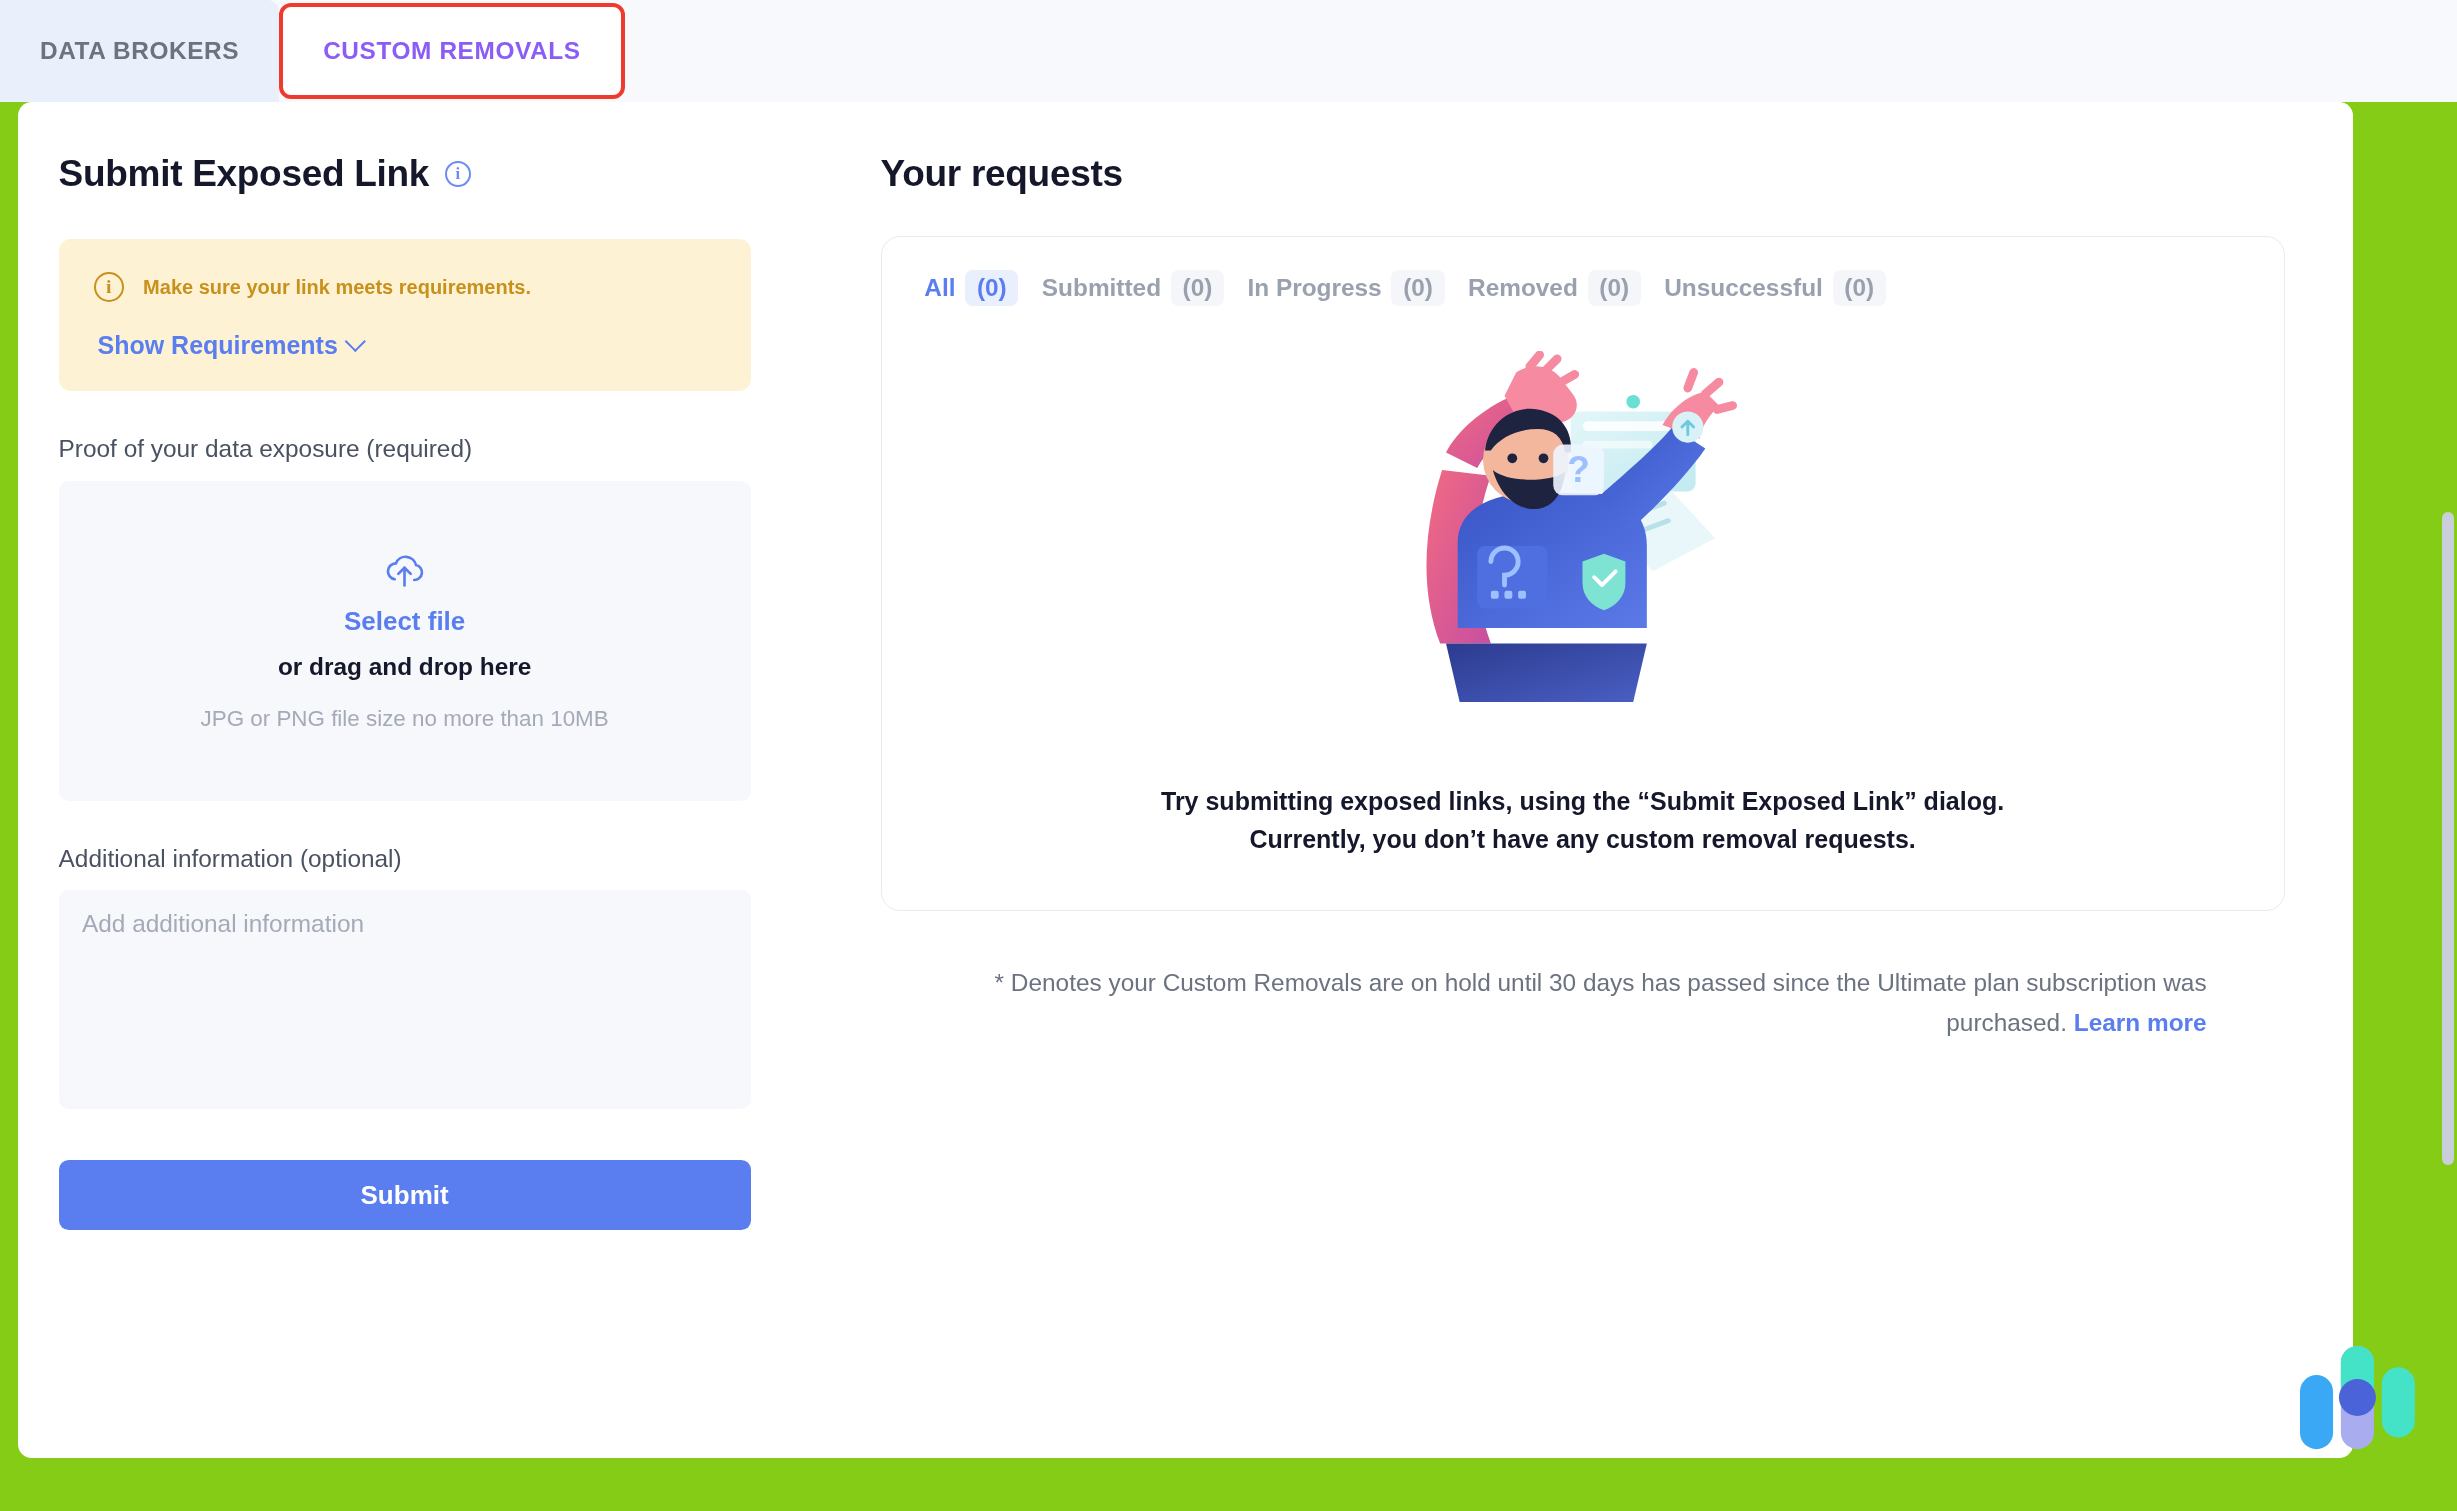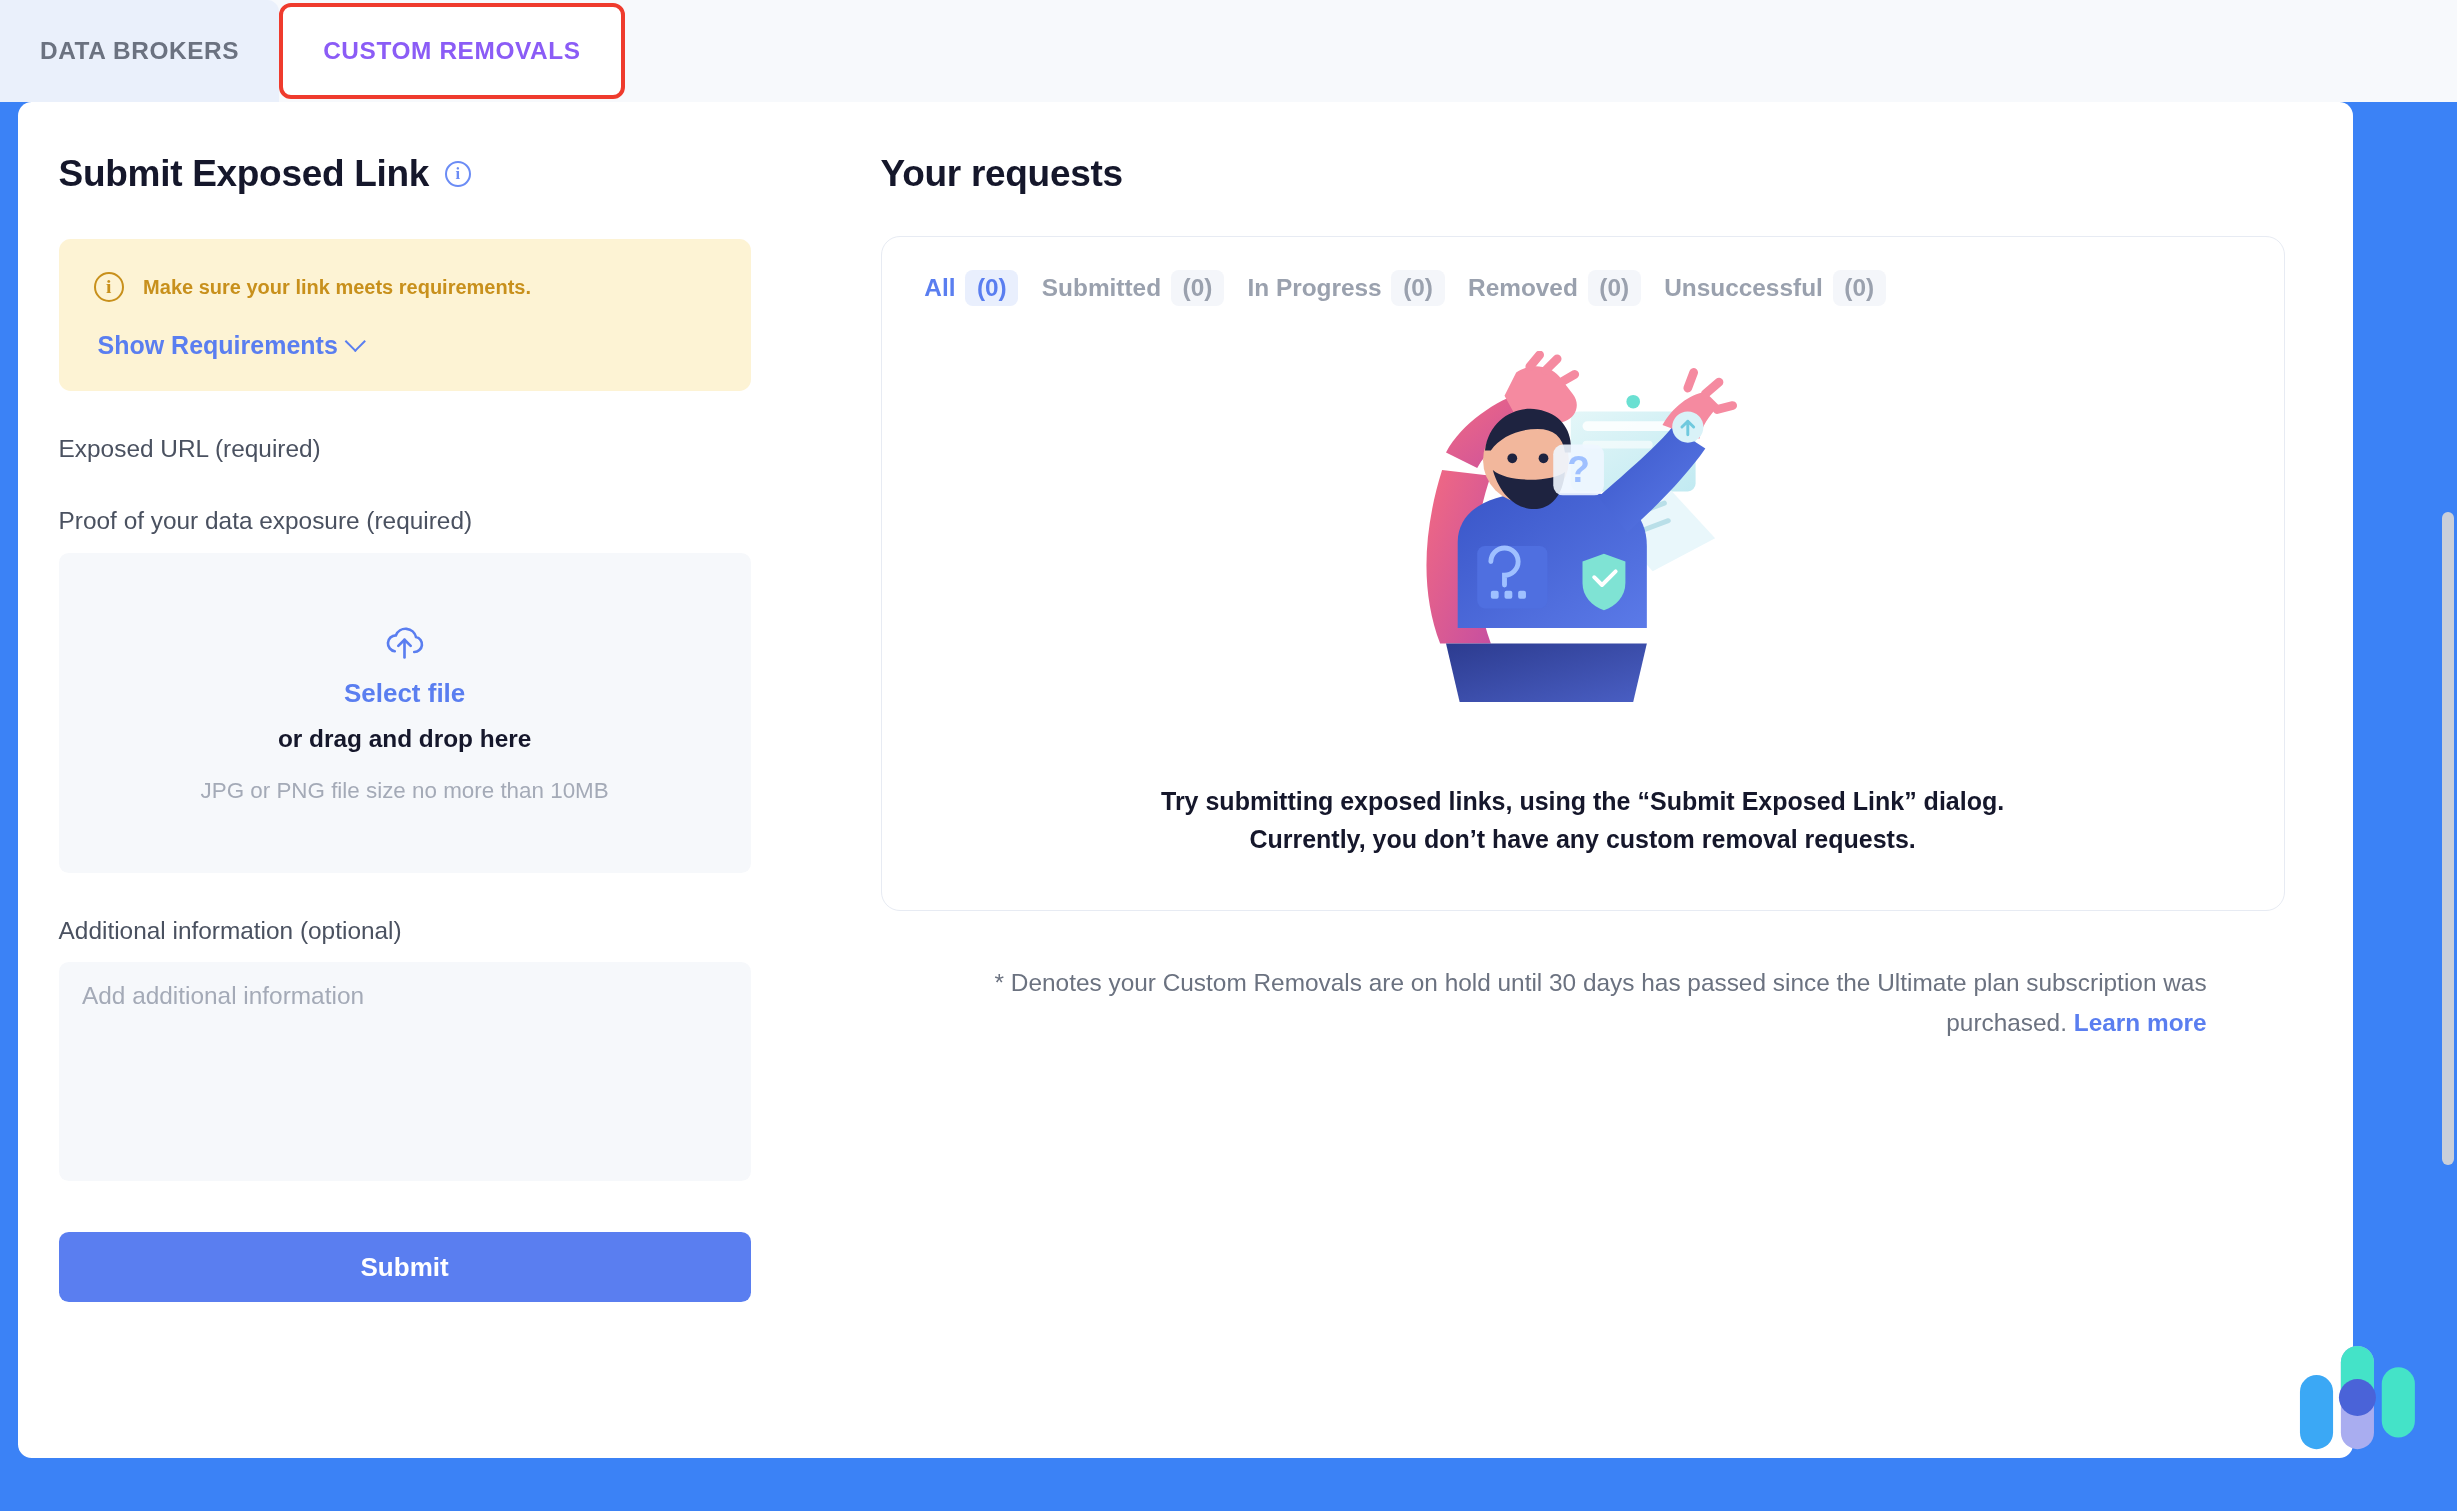--- a/index.html
+++ b/index.html
@@ -35,21 +35,21 @@
     background: #ffffff;
     border: 4.9px solid #ef3b2d;
     border-radius: 12px;
     margin: 2.9px 0 2.9px 0;
   }
 
   
   .canvas {
     position: relative;
     height: 1409px;
-    background: #3b82f6;
+    background: #84cc16;
   }
   .card {
     position: absolute;
     left: 17.6px; top: 0;
     width: 2335px; height: 1356px;
     background: #ffffff;
     border-radius: 13.7px;
   }
   .cols { display: flex; height: 100%; }
   .left-col { width: 834px; padding: 51px 0 0 41px; position: relative; }
@@ -199,21 +199,20 @@
             <span class="notice-icon">i</span>
             <span class="notice-text">Make sure your link meets requirements.</span>
           </div>
           <div class="show-req">
             <span>Show Requirements</span>
             <span class="chev"></span>
           </div>
         </div>
 
         
-        <div class="field-label">Exposed URL (required)</div>
 
         
         <div class="field-label">Proof of your data exposure (required)</div>
         <div class="dropzone">
           <svg class="upload-icon" viewBox="0 0 48 44" fill="none">
             <path d="M13 33a9 9 0 0 1 1.2-17.9A12 12 0 0 1 37 17a8.5 8.5 0 0 1-2 16.8" stroke="#5a7ef0" stroke-width="3" stroke-linecap="round" fill="none"></path>
             <path d="M24 40V20" stroke="#5a7ef0" stroke-width="3" stroke-linecap="round"></path>
             <path d="M17 27l7-7 7 7" stroke="#5a7ef0" stroke-width="3" stroke-linecap="round" stroke-linejoin="round" fill="none"></path>
           </svg>
           <div class="dz-select">Select file</div>

